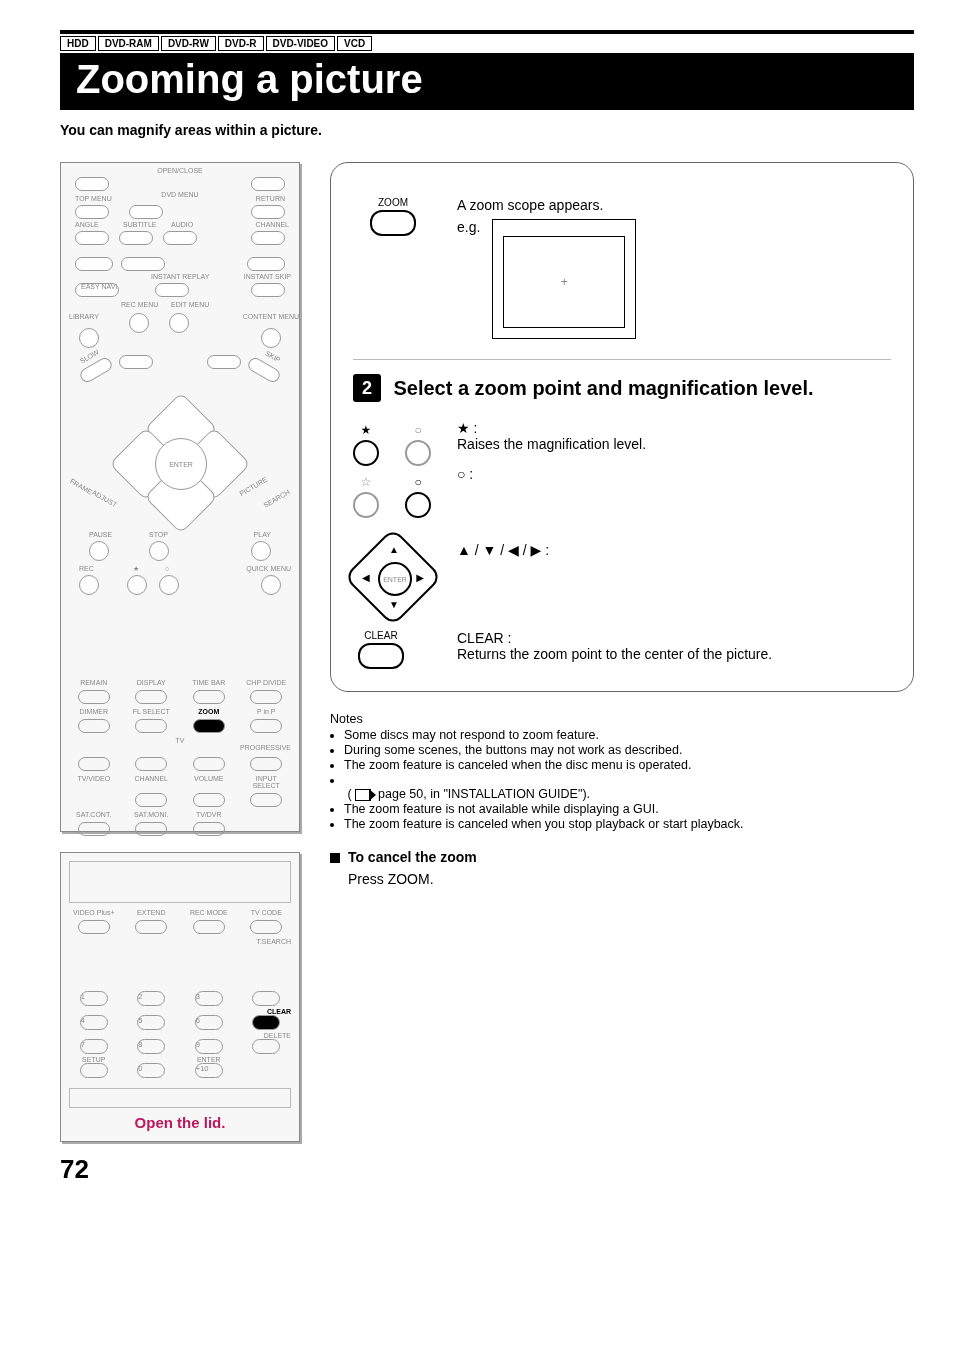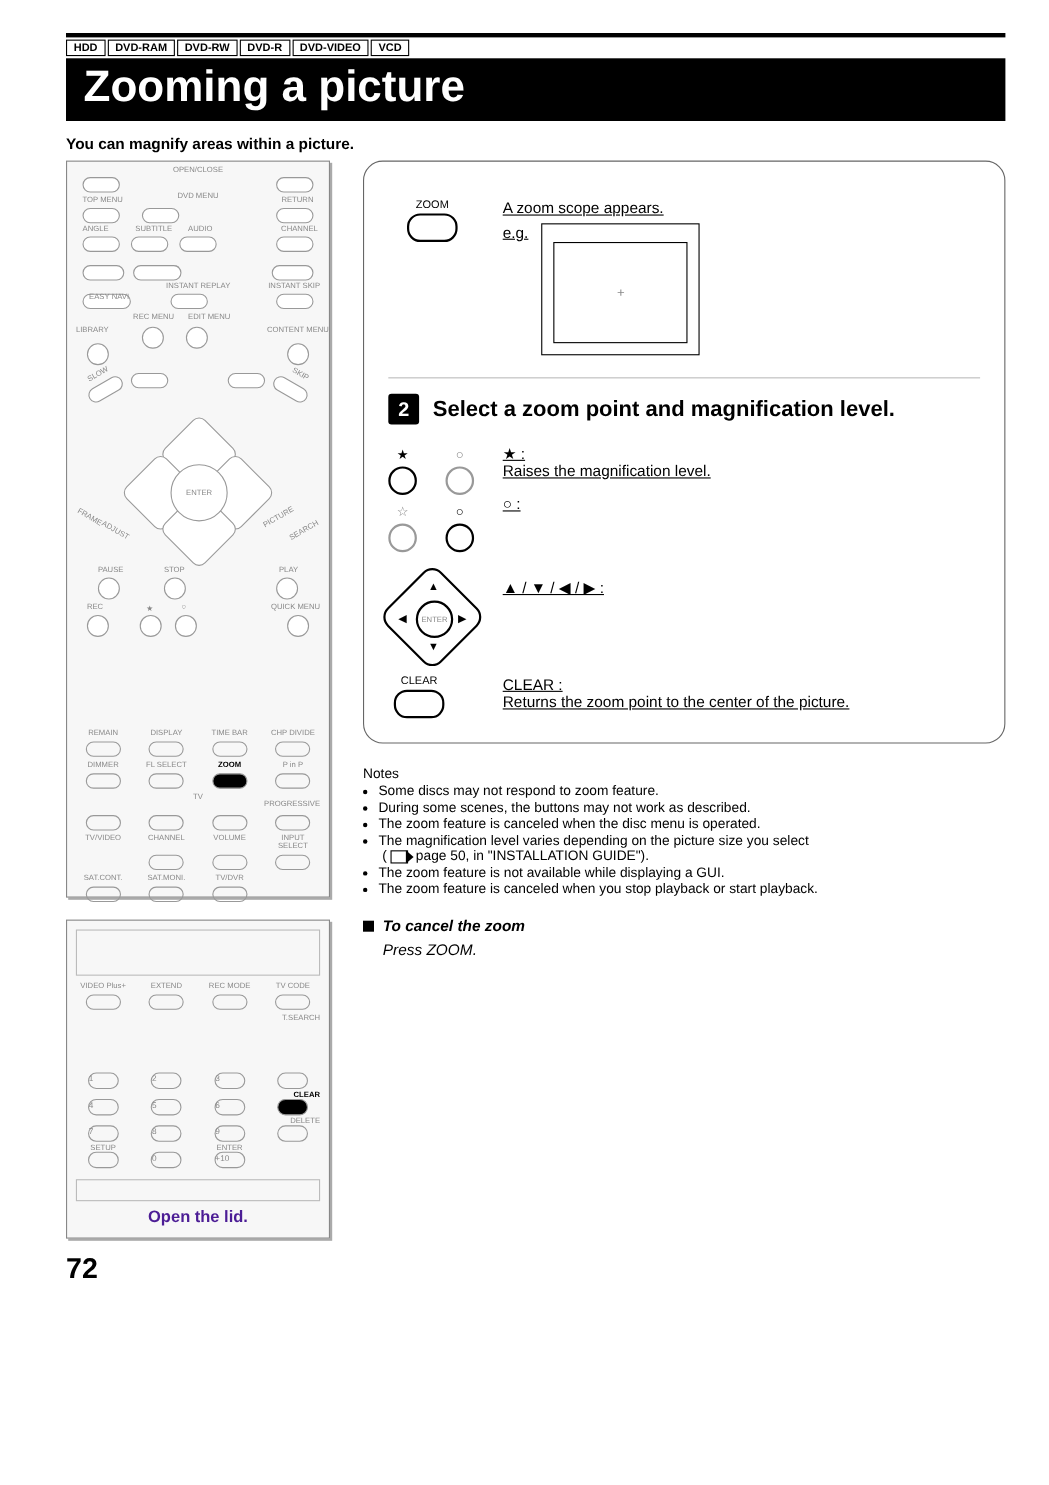--- a/index.html
+++ b/index.html
@@ -37,21 +37,21 @@
     background: #000;
     color: #fff;
     font-size: 40px;
     font-weight: bold;
     padding: 4px 10px 8px 16px;
     font-family: Arial, sans-serif;
   }
   .subtitle {
     font-weight: bold;
     font-size: 14px;
-    margin: 12px 0 8px 0;
+    margin: 12px 0 24px 0;
   }
   .content-row {
     display: flex;
     gap: 30px;
   }
   .left-col {
     width: 240px;
     flex-shrink: 0;
     display:flex;
     flex-direction:column;
@@ -81,21 +81,21 @@
   .nav-sq { position:absolute; width:50px; height:50px; border:1px solid #999; background:#fff; }
   .nav-center { position:absolute; left:35px; top:35px; width:50px; height:50px; border:1px solid #999; border-radius:50%; background:#fff; font-size:7px; color:#888; display:flex; align-items:center; justify-content:center;}
   .remote-bottom-box {
     border:1px solid #888; background:#f7f7f7; height:290px;
     position:relative; padding:8px; box-sizing:border-box;
     box-shadow: 2px 2px 0 #aaa;
     font-size:7.5px; color:#888;
   }
   .open-lid {
     position:absolute; bottom:10px; left:0; right:0; text-align:center;
-    font-weight:bold; color:#4c1d95; font-size:15px;
+    font-weight:bold; color:#be185d; font-size:15px;
   }
   .right-col { flex: 1; }
   .step-panel {
     border: 1px solid #666;
     border-radius: 18px;
     padding: 16px 22px 22px 22px;
     margin-bottom: 20px;
   }
   .step-num {
     display:inline-block; width:28px; height:28px; background:#000; color:#fff;
@@ -117,38 +117,38 @@
   .small-circ {
     width:22px; height:22px; border:2px solid #000; border-radius:50%; background:#fff; display:inline-block;
   }
   .zoom-scope {
     width:120px; height:90px; border:1px solid #000; position:relative; margin-top:6px;
   }
   .zoom-scope::after {
     content:"+"; position:absolute; left:50%; top:50%; transform:translate(-50%,-50%);
     font-size:12px; color:#888;
   }
-  .explain { font-size:14px;text-decoration:underline; }
+  .explain { font-size:14px; }
   .nav-draw {
     width:70px; height:70px; position:relative; margin:0 auto;
   }
   .nav-draw .outer {
     position:absolute; inset:0; border:2px solid #000; border-radius:12px; transform:rotate(45deg);
     background:#fff;
   }
   .nav-draw .inner {
     position:absolute; left:20px; top:20px; width:30px; height:30px; border:2px solid #000; border-radius:50%;
     background:#fff; font-size:7px; display:flex; align-items:center; justify-content:center; color:#888;
   }
   .tri { font-size:10px; position:absolute; color:#000;}
   .notes { font-size:12.5px; margin-top:8px; }
   .notes-h { font-weight:normal; }
   .notes li { margin:1px 0; }
   .blk-sq { display:inline-block; width:10px; height:10px; background:#000; vertical-align:middle; margin-right:4px;}
-  .cancel { font-size:14px; margin-top:18px;font-style:italic;}
+  .cancel { font-size:14px; margin-top:18px;}
   .cancel .t { font-weight:bold;}
   .pg-num { font-weight:bold; font-size:26px; margin-top:12px;}
   .arrow-ref { display:inline-block; width:14px; height:10px; border:1.5px solid #000; position:relative; vertical-align:middle;}
   .arrow-ref::after{content:""; position:absolute; right:-6px; top:-1px; width:0;height:0; border-top:6px solid transparent; border-bottom:6px solid transparent; border-left:7px solid #000;}
   .sym { font-family: Arial, sans-serif; }
   .row-btns { display:flex; gap:26px; align-items:flex-start; margin-bottom:6px;}
   .col-btn { display:flex; flex-direction:column; align-items:center; gap:2px;}
   .star-fill::before{content:"★"; font-size:12px;}
   .star-out::before{content:"☆"; font-size:12px; color:#888;}
   .circ-out::before{content:"○"; font-size:12px; color:#888;}
@@ -444,21 +444,21 @@
         </div>
       </div>
 
       <div class="notes">
         <div class="notes-h">Notes</div>
         <ul>
           <li>Some discs may not respond to zoom feature.</li>
           <li>During some scenes, the buttons may not work as described.</li>
           <li>The zoom feature is canceled when the disc menu is operated.</li>
           <li>
-            <span>The magnification level varies depending on the picture size you select</span><br>
+            <br>
             &nbsp;( <span class="arrow-ref"></span>&nbsp;
             <span>page 50, in "INSTALLATION GUIDE").</span>
           </li>
           <li>The zoom feature is not available while displaying a GUI.</li>
           <li>The zoom feature is canceled when you stop playback or start playback.</li>
         </ul>
       </div>
 
       <div class="cancel">
         <span class="blk-sq"></span>

